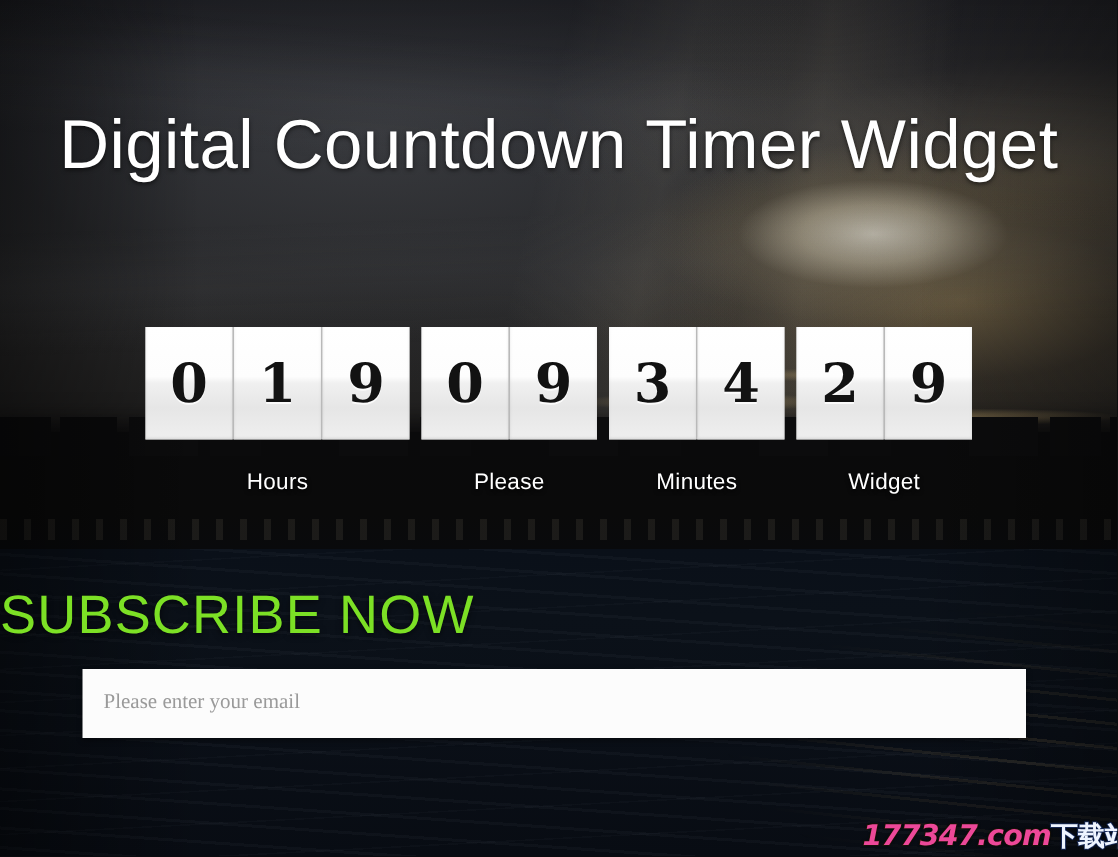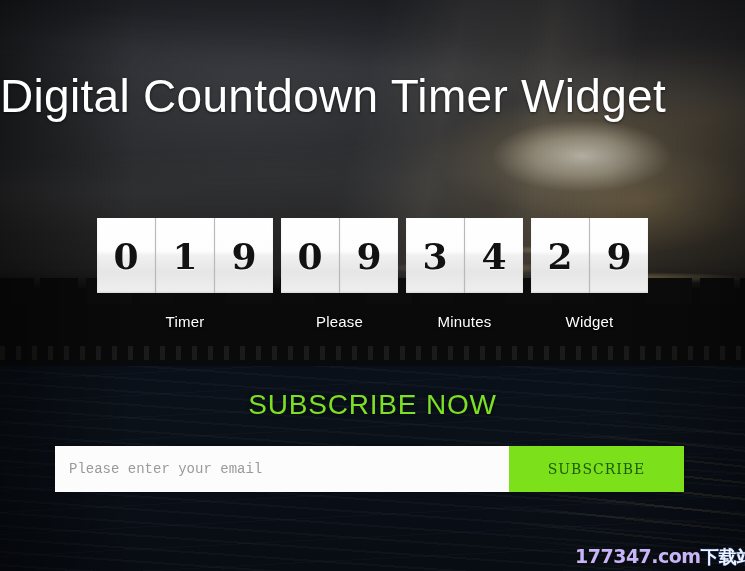--- a/index.html
+++ b/index.html
@@ -137,21 +137,21 @@
     z-index: 5;
     width: 745px;
     height: 571px;
   }
 
   .page-title {
     position: absolute;
     top: 38px;
     left: 0;
     right: 0;
-    text-align: left;
+    text-align: center;
     color: #ffffff;
     font-size: 46px;
     font-weight: 300;
     letter-spacing: 0.3px;
     white-space: nowrap;
     text-shadow: 0 1px 3px rgba(0,0,0,0.55);
   }
 
   
   .countdown {
@@ -197,23 +197,23 @@
     letter-spacing: 0.2px;
     text-shadow: 0 1px 3px rgba(0,0,0,0.85);
   }
 
   
   .subscribe-heading {
     position: absolute;
     top: 389px;
     left: 0;
     right: 0;
-    text-align: center;
+    text-align: left;
     color: #7ce025;
-    font-size: 28px;
+    font-size: 36px;
     font-weight: 400;
     letter-spacing: 0.8px;
     text-shadow: 0 1px 4px rgba(0,0,0,0.6);
   }
 
   
   .subscribe-form {
     position: absolute;
     top: 446px;
     left: 55px;
@@ -221,21 +221,21 @@
     height: 46px;
     display: flex;
     box-shadow: 0 1px 4px rgba(0,0,0,0.45);
   }
   .email-input {
     flex: 1 1 auto;
     border: none;
     outline: none;
     background: #fcfcfc;
     padding: 0 14px;
-    font-family: Liberation Mono, monospace;
+    font-family: Liberation Serif, serif;
     font-size: 14px;
     color: #333;
   }
   .email-input::placeholder {
     color: #9a9a9a;
     font-size: 14px;
   }
   .subscribe-button {
     width: 175px;
     border: none;
@@ -254,24 +254,25 @@
     left: 575px;
     top: 545px;
     font-size: 19px;
     font-weight: bold;
     font-family: "DejaVu Sans", sans-serif;
     letter-spacing: -0.5px;
     white-space: nowrap;
     z-index: 9;
   }
   .wm-domain {
-    color: #c4b5fd;
+    color: #ec4899;
     -webkit-text-stroke: 1px #2a1c06;
     paint-order: stroke fill;
     text-shadow: 0 0 2px rgba(0,0,0,0.9);
+    font-style: italic;
   }
   .wm-cn {
     color: #eef4ff;
     -webkit-text-stroke: 1px #23396e;
     paint-order: stroke fill;
     font-size: 18px;
     letter-spacing: 0;
     text-shadow: 0 0 2px rgba(10,25,70,0.95);
   }
 </style>
@@ -291,21 +292,21 @@
 
     <h1 class="page-title">Digital Countdown Timer Widget</h1>
 
     <div class="countdown" id="countdown">
         <div class="cd-group">
           <div class="digits">
             <div class="digit">0</div>
             <div class="digit">1</div>
             <div class="digit">9</div>
           </div>
-          <div class="cd-label">Timer</div>
+          <div class="cd-label">Hours</div>
         </div>
         <div class="cd-group">
           <div class="digits">
             <div class="digit">0</div>
             <div class="digit">9</div>
           </div>
           <div class="cd-label">Please</div>
         </div>
         <div class="cd-group">
           <div class="digits">
@@ -320,21 +321,20 @@
             <div class="digit">9</div>
           </div>
           <div class="cd-label">Widget</div>
         </div>
       </div>
 
     <div class="subscribe-heading">SUBSCRIBE NOW</div>
 
     <form class="subscribe-form">
       <input class="email-input" type="text" placeholder="Please enter your email" style="">
-      <button class="subscribe-button" type="submit">SUBSCRIBE</button>
     </form>
 
     <div class="watermark">
       <span class="wm-domain">177347.com</span><span class="wm-cn">下载站</span>
     </div>
 
   </div>
 </div>
 
 </body></html>

